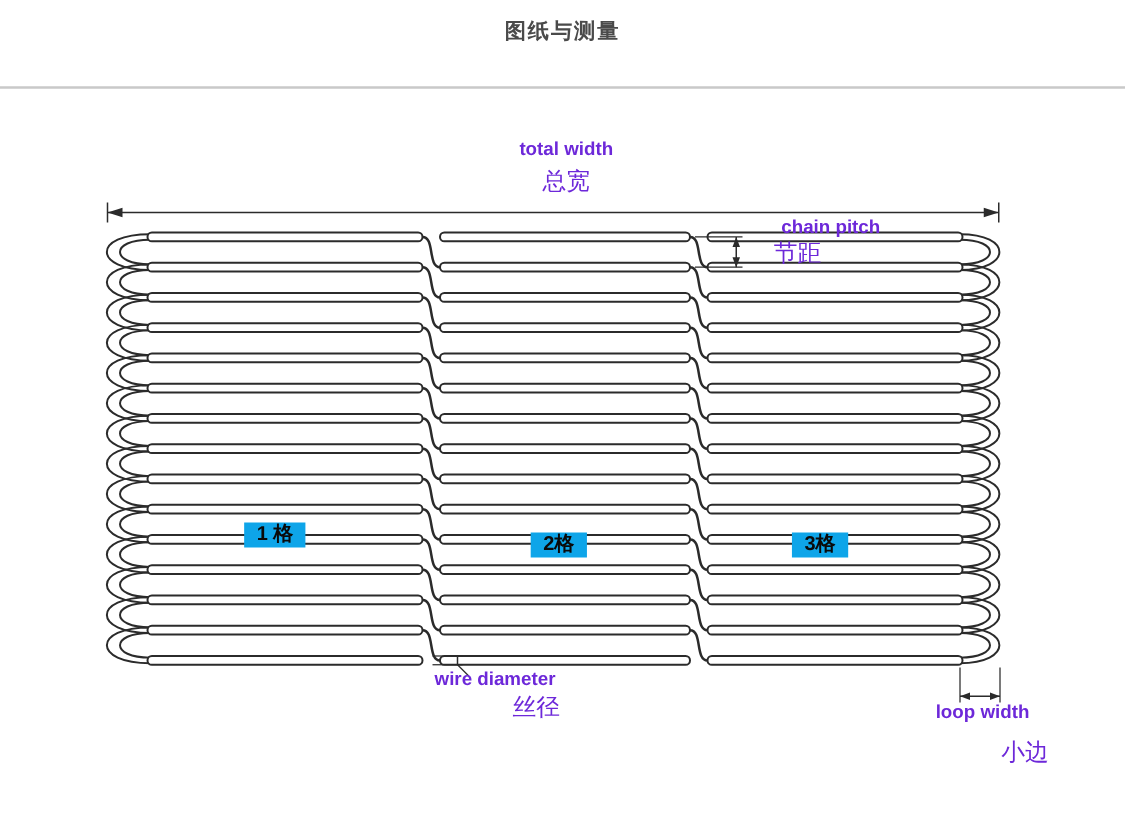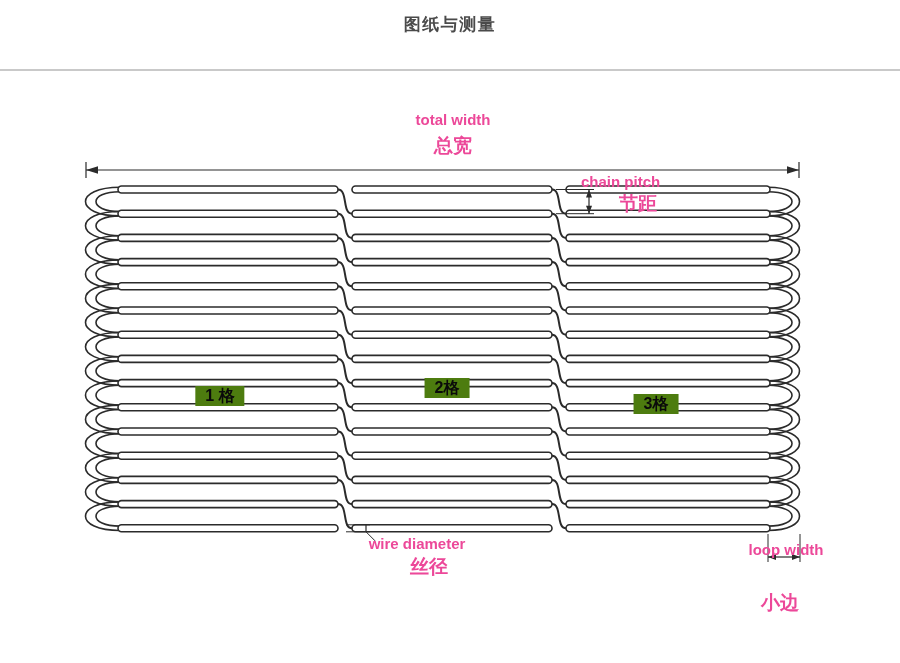--- a/index.html
+++ b/index.html
@@ -6,39 +6,39 @@
   .page{
     position:relative;width:900px;height:663px;background:#ffffff;
     font-family:"Liberation Sans","DejaVu Sans",sans-serif;overflow:hidden;
   }
   .title{
     position:absolute;top:13px;left:0;width:100%;margin:0;
     text-align:center;font-size:17px;font-weight:700;color:#4a4a4a;letter-spacing:1.5px;
   }
   .divider{position:absolute;top:69px;left:0;width:100%;height:2px;background:#c9c9c9;}
   #mesh{position:absolute;top:0;left:0;}
-  .lbl{position:absolute;color:#ec4899;white-space:nowrap;line-height:1;}
+  .lbl{position:absolute;color:#6d28d9;white-space:nowrap;line-height:1;}
   .en{font-size:15px;font-weight:600;}
-  .zh{font-size:19px;font-weight:700;}
+  .zh{font-size:19px;font-weight:400;}
   .center{transform:translateX(-50%);}
   .total-en{left:453px;top:112px;}
   .total-zh{left:453px;top:136px;}
-  .pitch-en{left:581px;top:174px;}
+  .pitch-en{left:625px;top:174px;}
   .pitch-zh{left:619px;top:194px;}
-  .wire-en{left:417px;top:536px;}
+  .wire-en{left:396px;top:536px;}
   .wire-zh{left:413px;top:557px;margin-left:16px;}
-  .loopw-en{left:786px;top:542px;}
-  .loopw-zh{left:780px;top:593px;}
+  .loopw-en{left:786px;top:562px;}
+  .loopw-zh{left:820px;top:593px;}
   .sec{
     position:absolute;transform:translate(-50%,-50%);
-    background:#4d7c0f;padding:2px 10px;font-size:16px;font-weight:700;color:#0a0a0a;
-    white-space:nowrap;line-height:1;
+    background:#0ea5e9;padding:2px 10px;font-size:16px;font-weight:700;color:#0a0a0a;
+    white-space:nowrap;line-height:1;margin-top:32px;
   }
   .sec1{left:220px;top:396px;}
-  .sec2{left:447px;top:388px;}
+  .sec2{left:447px;top:404px;}
   .sec3{left:656px;top:404px;}
 </style>
 </head>
 <body>
 
 <div class="page">
 
   <h1 class="title">图纸与测量</h1>
   <div class="divider"></div>
 

